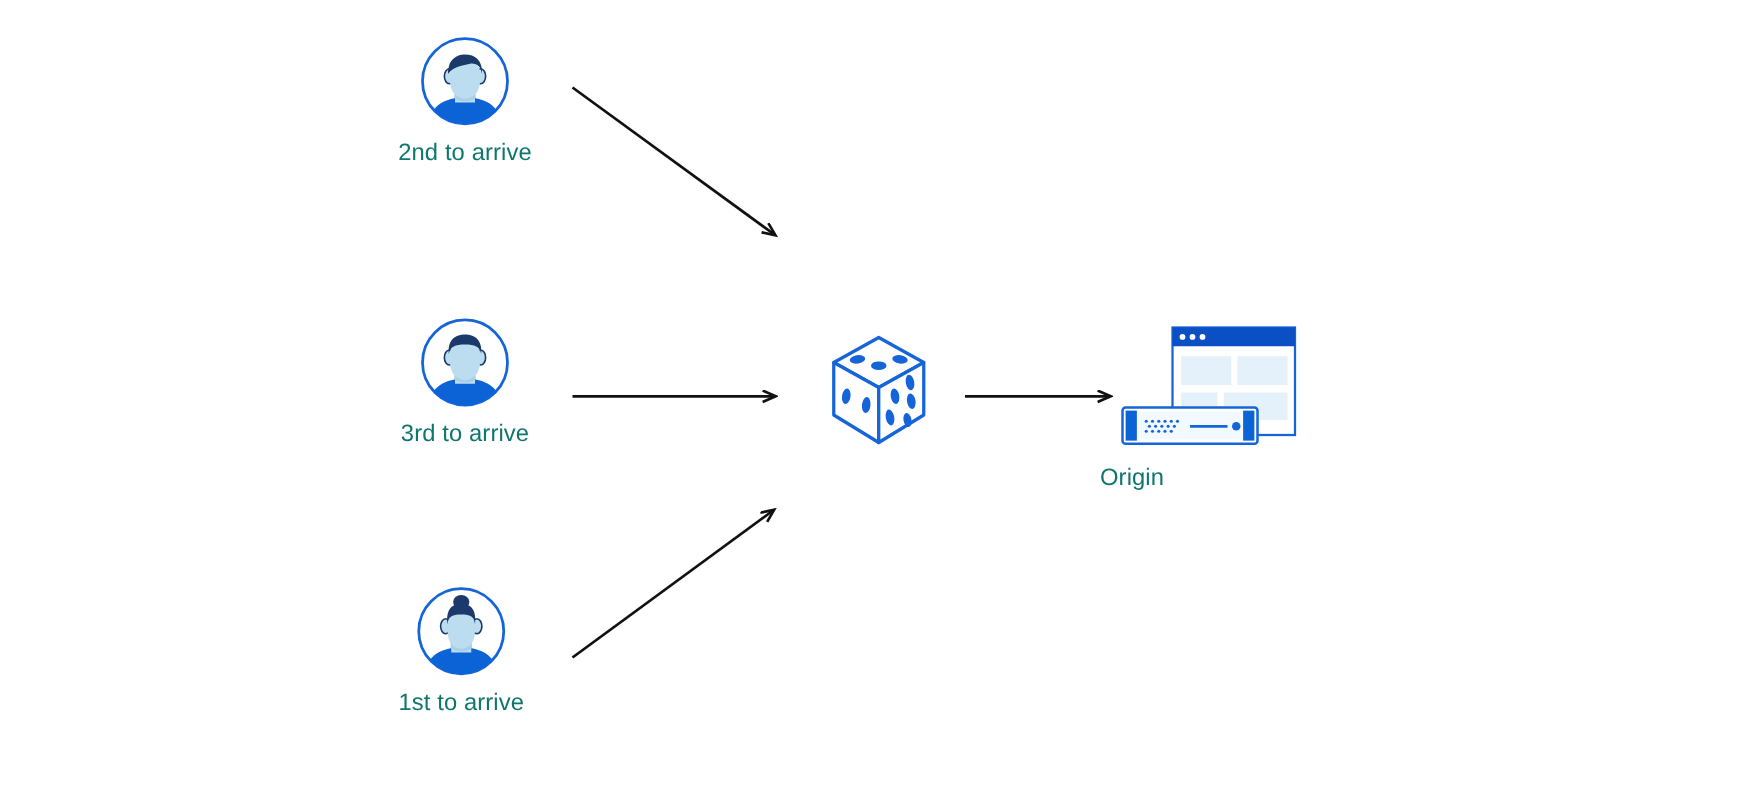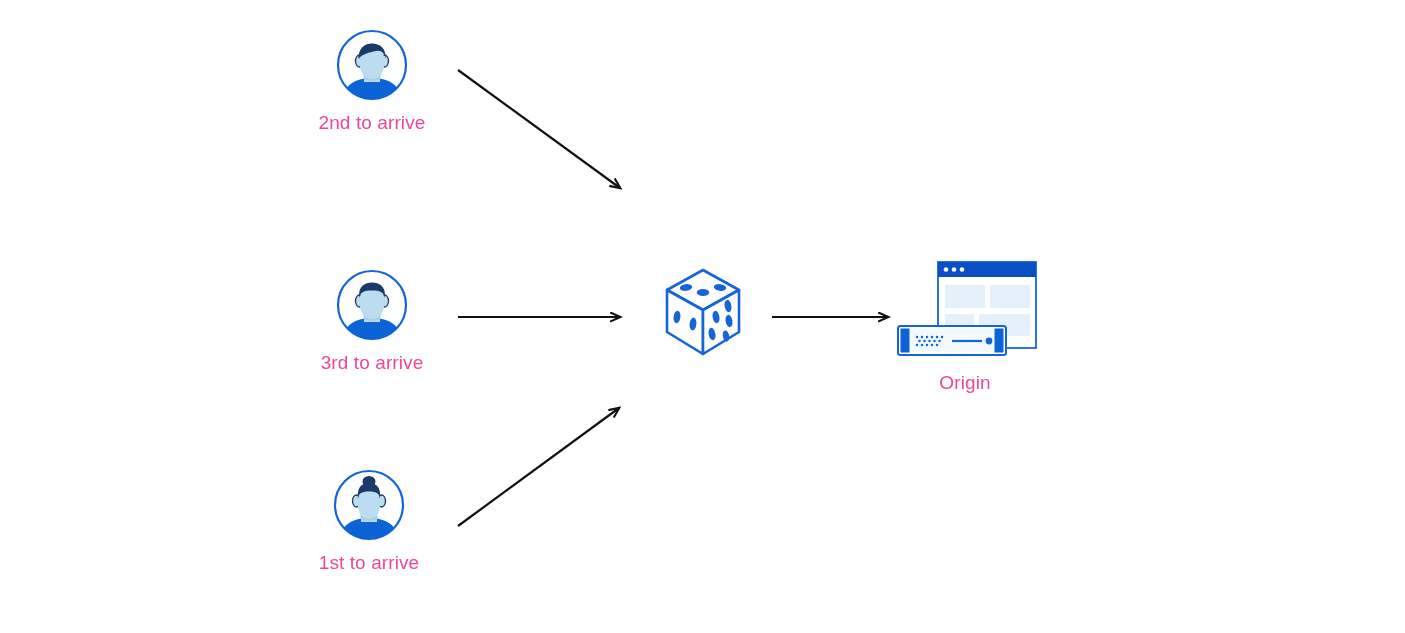--- a/index.html
+++ b/index.html
@@ -20,37 +20,37 @@
   }
   .node {
     position: absolute;
   }
   .avatar-node {
     width: 150px;
     text-align: center;
   }
   .node-label {
     font-size: 19px;
-    color: #ec4899;
+    color: #0f766e;
     letter-spacing: 0.1px;
     line-height: 1.2;
     white-space: nowrap;
   }
   .avatar-label {
     margin-top: 10px;
   }
   .avatar-wrap {
     width: 74px;
     height: 74px;
     margin: 0 auto;
     display: block;
   }
   .origin-node {
     width: 170px;
-    text-align: center;
+    text-align: left;
   }
   .origin-graphic {
     width: 150px;
     height: 110px;
     margin: 0 auto;
     display: block;
     position: relative;
   }
   .origin-label {
     margin-top: 6px;
@@ -106,21 +106,21 @@
           <ellipse cx="49.5" cy="33" rx="4" ry="6" fill="#bcdcf0" stroke="#1b3a6b" stroke-width="1.3"></ellipse>
           <path d="M25,30 C25,17 49,17 49,30 L49,37 C49,46 43,51 37,51 C31,51 25,46 25,37 Z" fill="#bcdcf0"></path>
           <path d="M23.5,31 C22,16 52,14 50.5,31 C50,25 46,22 41,23 C34,24.5 27,26 23.5,31 Z" fill="#1b3a6b"></path>
           <path d="M23.8,30.5 C23,20 30,15.5 37,15.5 C45,15.5 51.2,20 50.6,31 C49.6,24 45.5,21.5 40,22.6 C33,24 26.5,25.5 23.8,30.5 Z" fill="#1b3a6b"></path>
         </g>
       </svg>
     </span>
     <div class="node-label avatar-label">2nd to arrive</div>
   </div>
 
-  <div class="node avatar-node" style="left:297px; top:268px;">
+  <div class="node avatar-node" style="left:297px; top:253px;">
     <span class="avatar-wrap">
       <svg viewBox="0 0 74 74" width="74" height="74" xmlns="http://www.w3.org/2000/svg">
         <defs>
             <clipPath id="c2">
               <circle cx="37" cy="37" r="34"></circle>
             </clipPath>
           </defs>
         <circle cx="37" cy="37" r="34" fill="#ffffff" stroke="#1565d8" stroke-width="2.2"></circle>
         <g clip-path="url(#c2)">
           <path d="M8,74 C8,57 20,50 37,50 C54,50 66,57 66,74 Z" fill="#0b63d6"></path>

